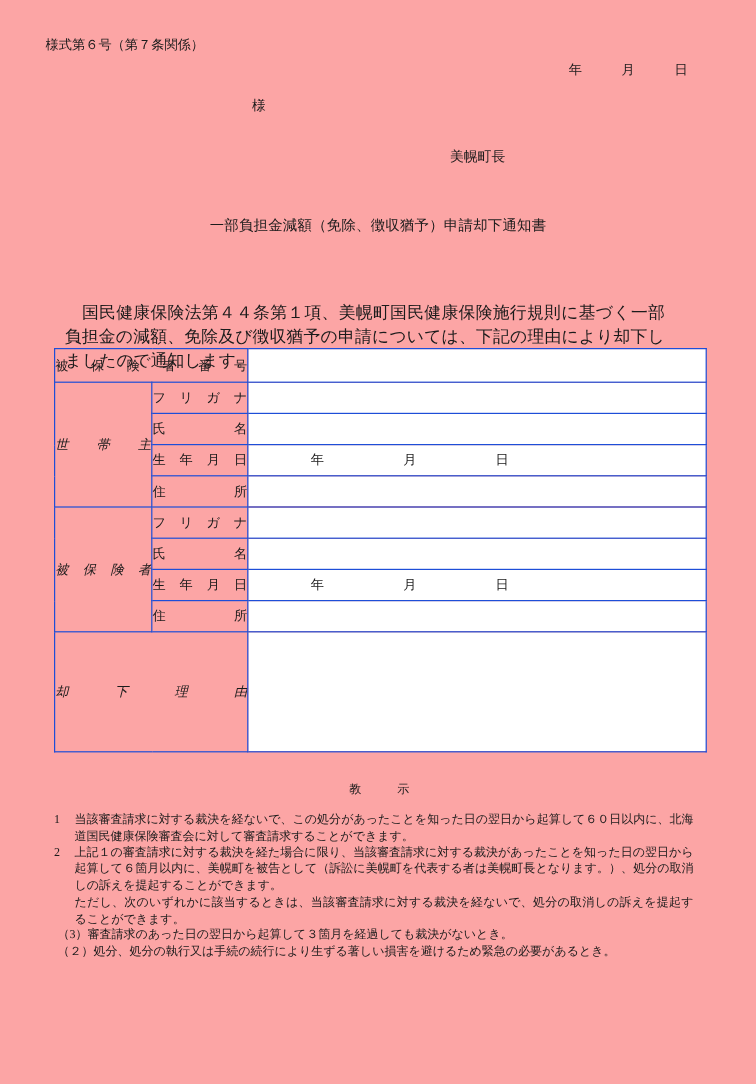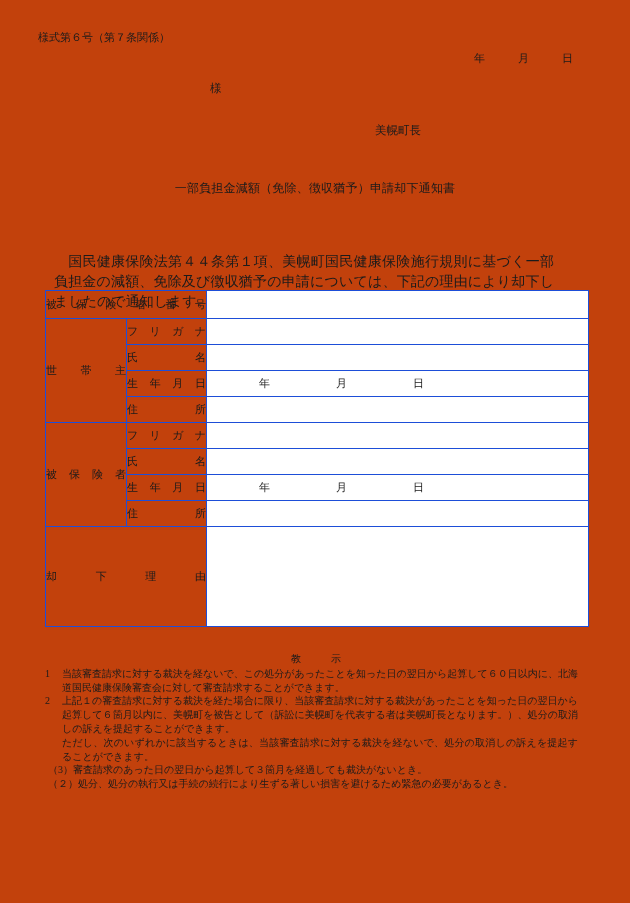--- a/index.html
+++ b/index.html
@@ -4,21 +4,21 @@
 <style>
   html, body {
     margin: 0;
     padding: 0;
     background: #ffffff;
   }
   .page {
     position: relative;
     width: 630px;
     height: 903px;
-    background: #c2410c;
+    background: #fca5a5;
     color: #1b1b1b;
     font-family: "Liberation Serif", "DejaVu Serif", serif;
     overflow: hidden;
   }
   .form-code {
     position: absolute;
     left: 38px;
     top: 30px;
     font-size: 11px;
     white-space: pre;
@@ -71,32 +71,33 @@
     font-size: 11px;
   }
   table.form-table td {
     border: 1px solid #1d4ed8;
     padding: 0;
     vertical-align: middle;
     overflow: hidden;
   }
   .r-num  { height: 28px; }
   .r-sub  { height: 26px; }
-  .r-reason { height: 100px; }
+  .r-reason { height: 100px; font-style: italic; }
   td.glabel {
     text-align: justify;
     text-align-last: justify;
     text-justify: inter-character;
     padding: 0 10px;
   }
   td.group {
     text-align: justify;
     text-align-last: justify;
     text-justify: inter-character;
     padding: 0 12px;
+    font-style: italic;
   }
   td.slabel {
     text-align: justify;
     text-align-last: justify;
     text-justify: inter-character;
     padding: 0 8px;
   }
   td.reason-label {
     text-align: justify;
     text-align-last: justify;
@@ -109,21 +110,21 @@
     position: absolute;
     left: 38px;
     top: 652px;
     width: 556px;
     font-size: 10px;
     line-height: 13.8px;
   }
   .notice-heading {
     text-align: center;
     white-space: pre;
-    margin-bottom: 1px;
+    margin-bottom: 11px;
   }
   .notice-item {
     display: flex;
     margin-left: 7px;
   }
   .notice-item .num {
     width: 17px;
     flex: none;
   }
   .notice-item .txt {

